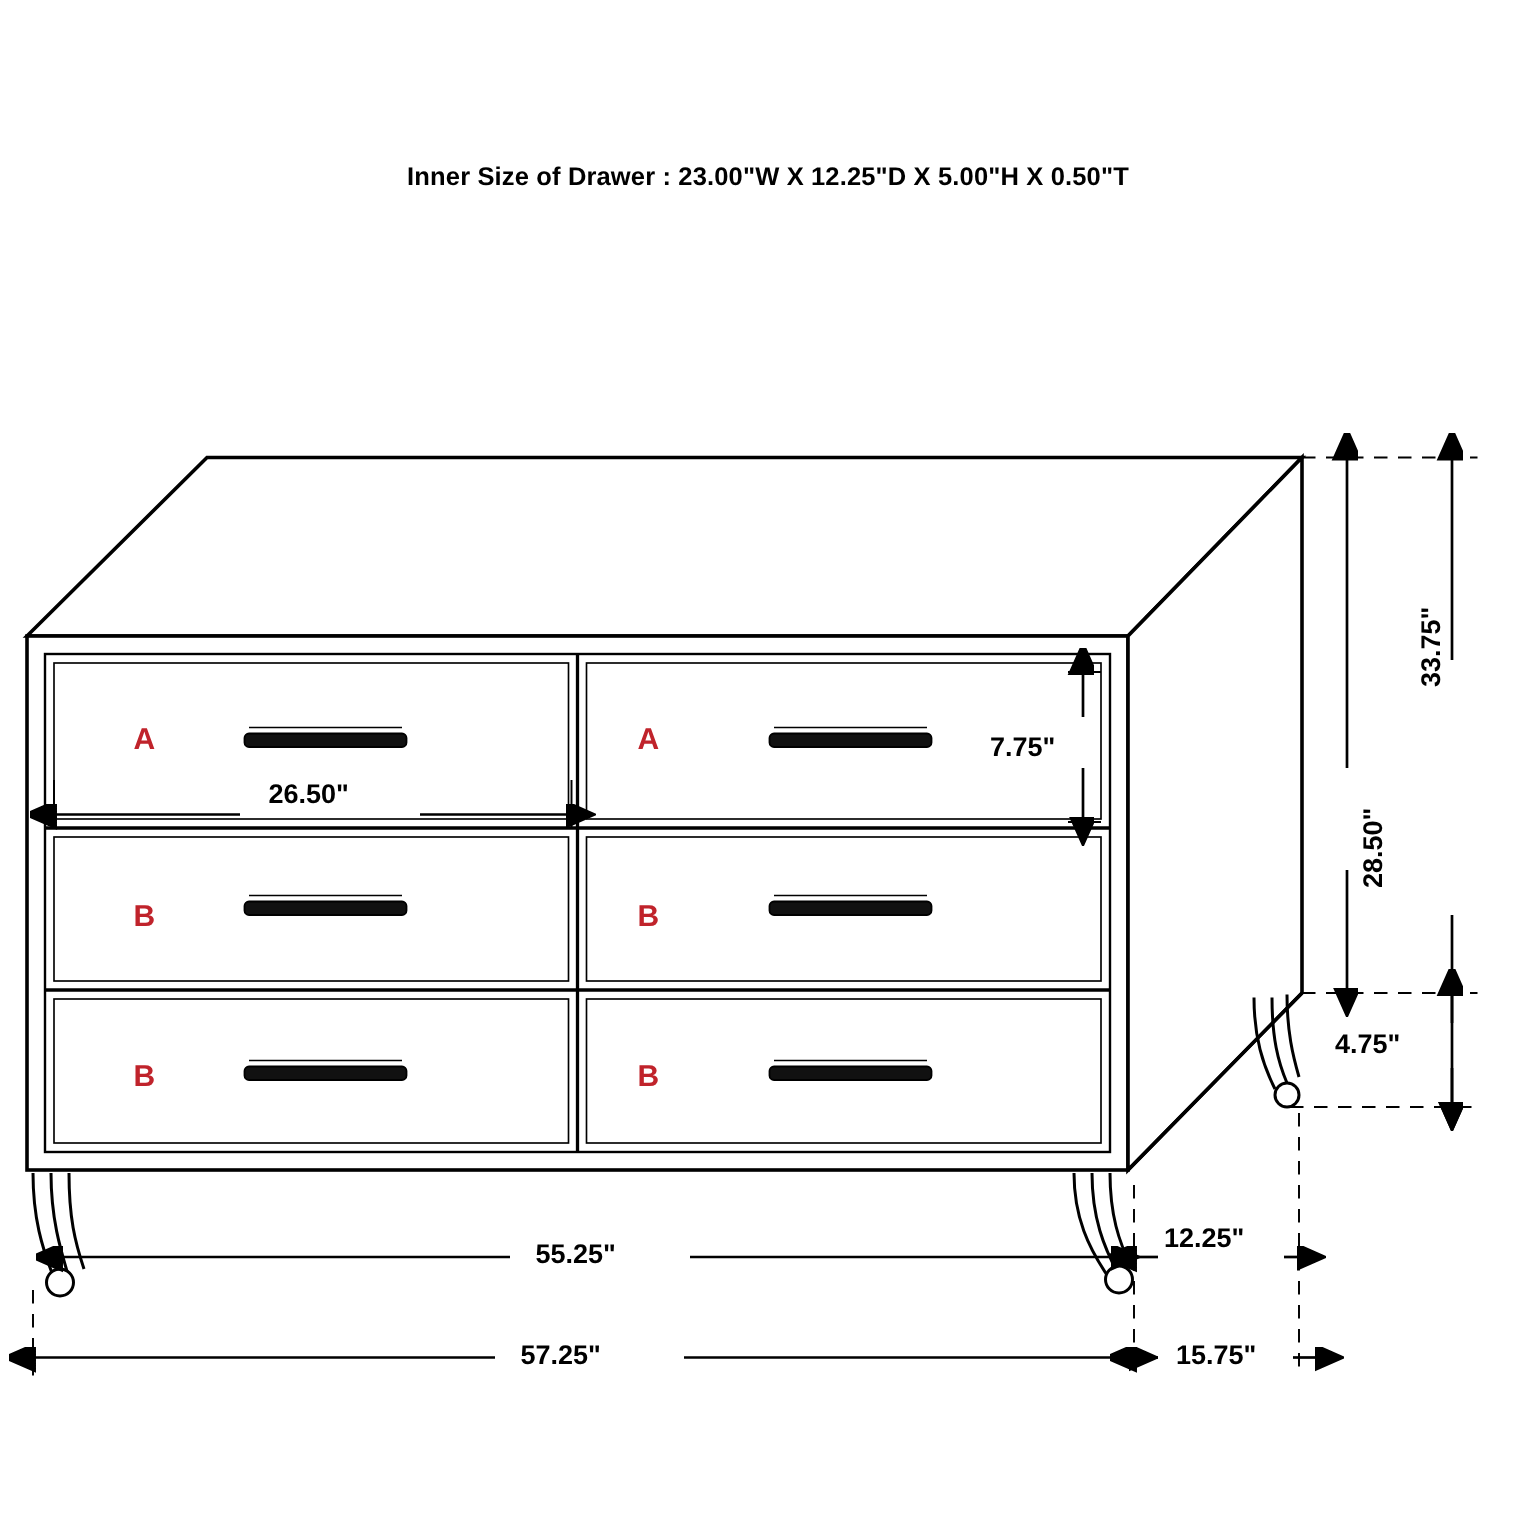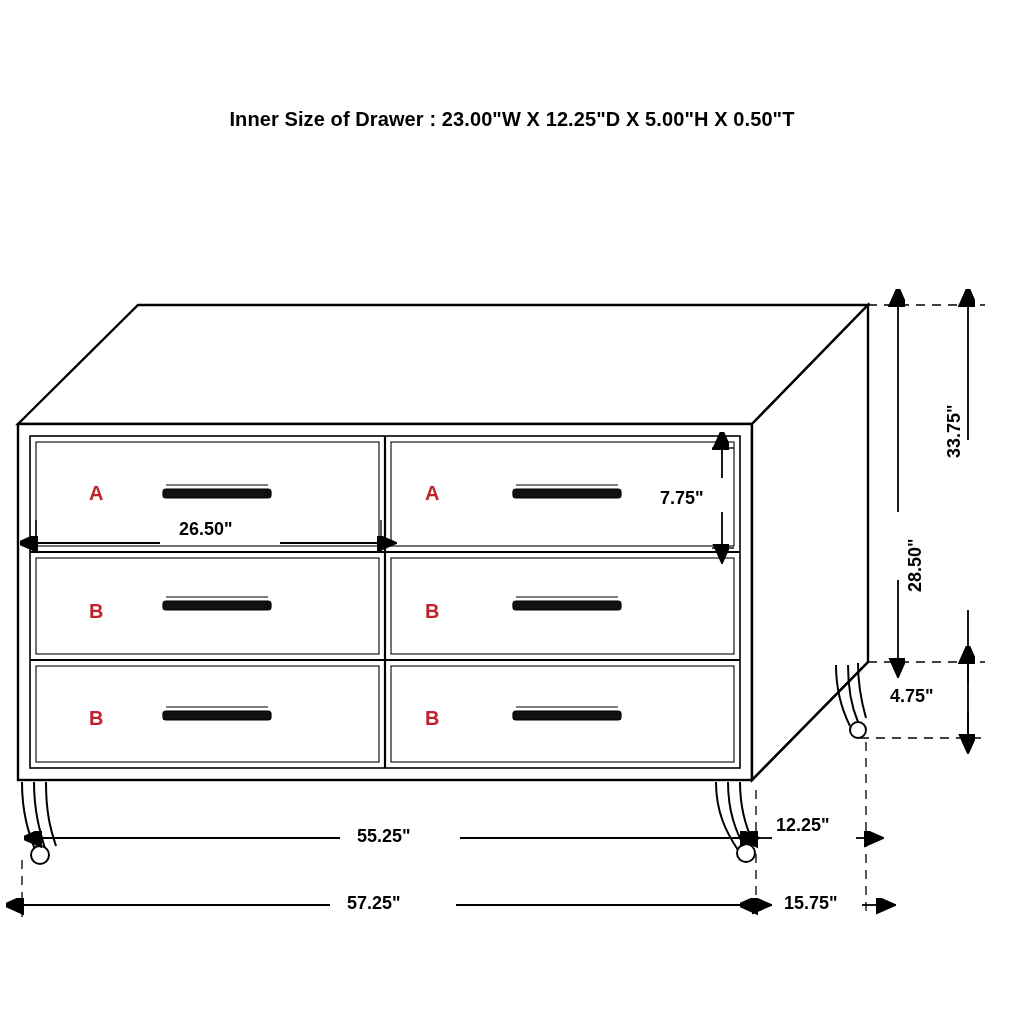--- a/index.html
+++ b/index.html
@@ -14,21 +14,21 @@
     background: #ffffff;
     font-family: "Liberation Sans", sans-serif;
     overflow: hidden;
   }
   #title {
     position: absolute;
     left: 0;
     top: 108px;
     width: 1024px;
     text-align: center;
-    font-size: 20px;
+    font-size: 17px;
     font-weight: bold;
     color: #000000;
     letter-spacing: 0.1px;
   }
   svg.diagram {
     position: absolute;
     left: 0;
     top: 0;
     width: 1024px;
     height: 1024px;

